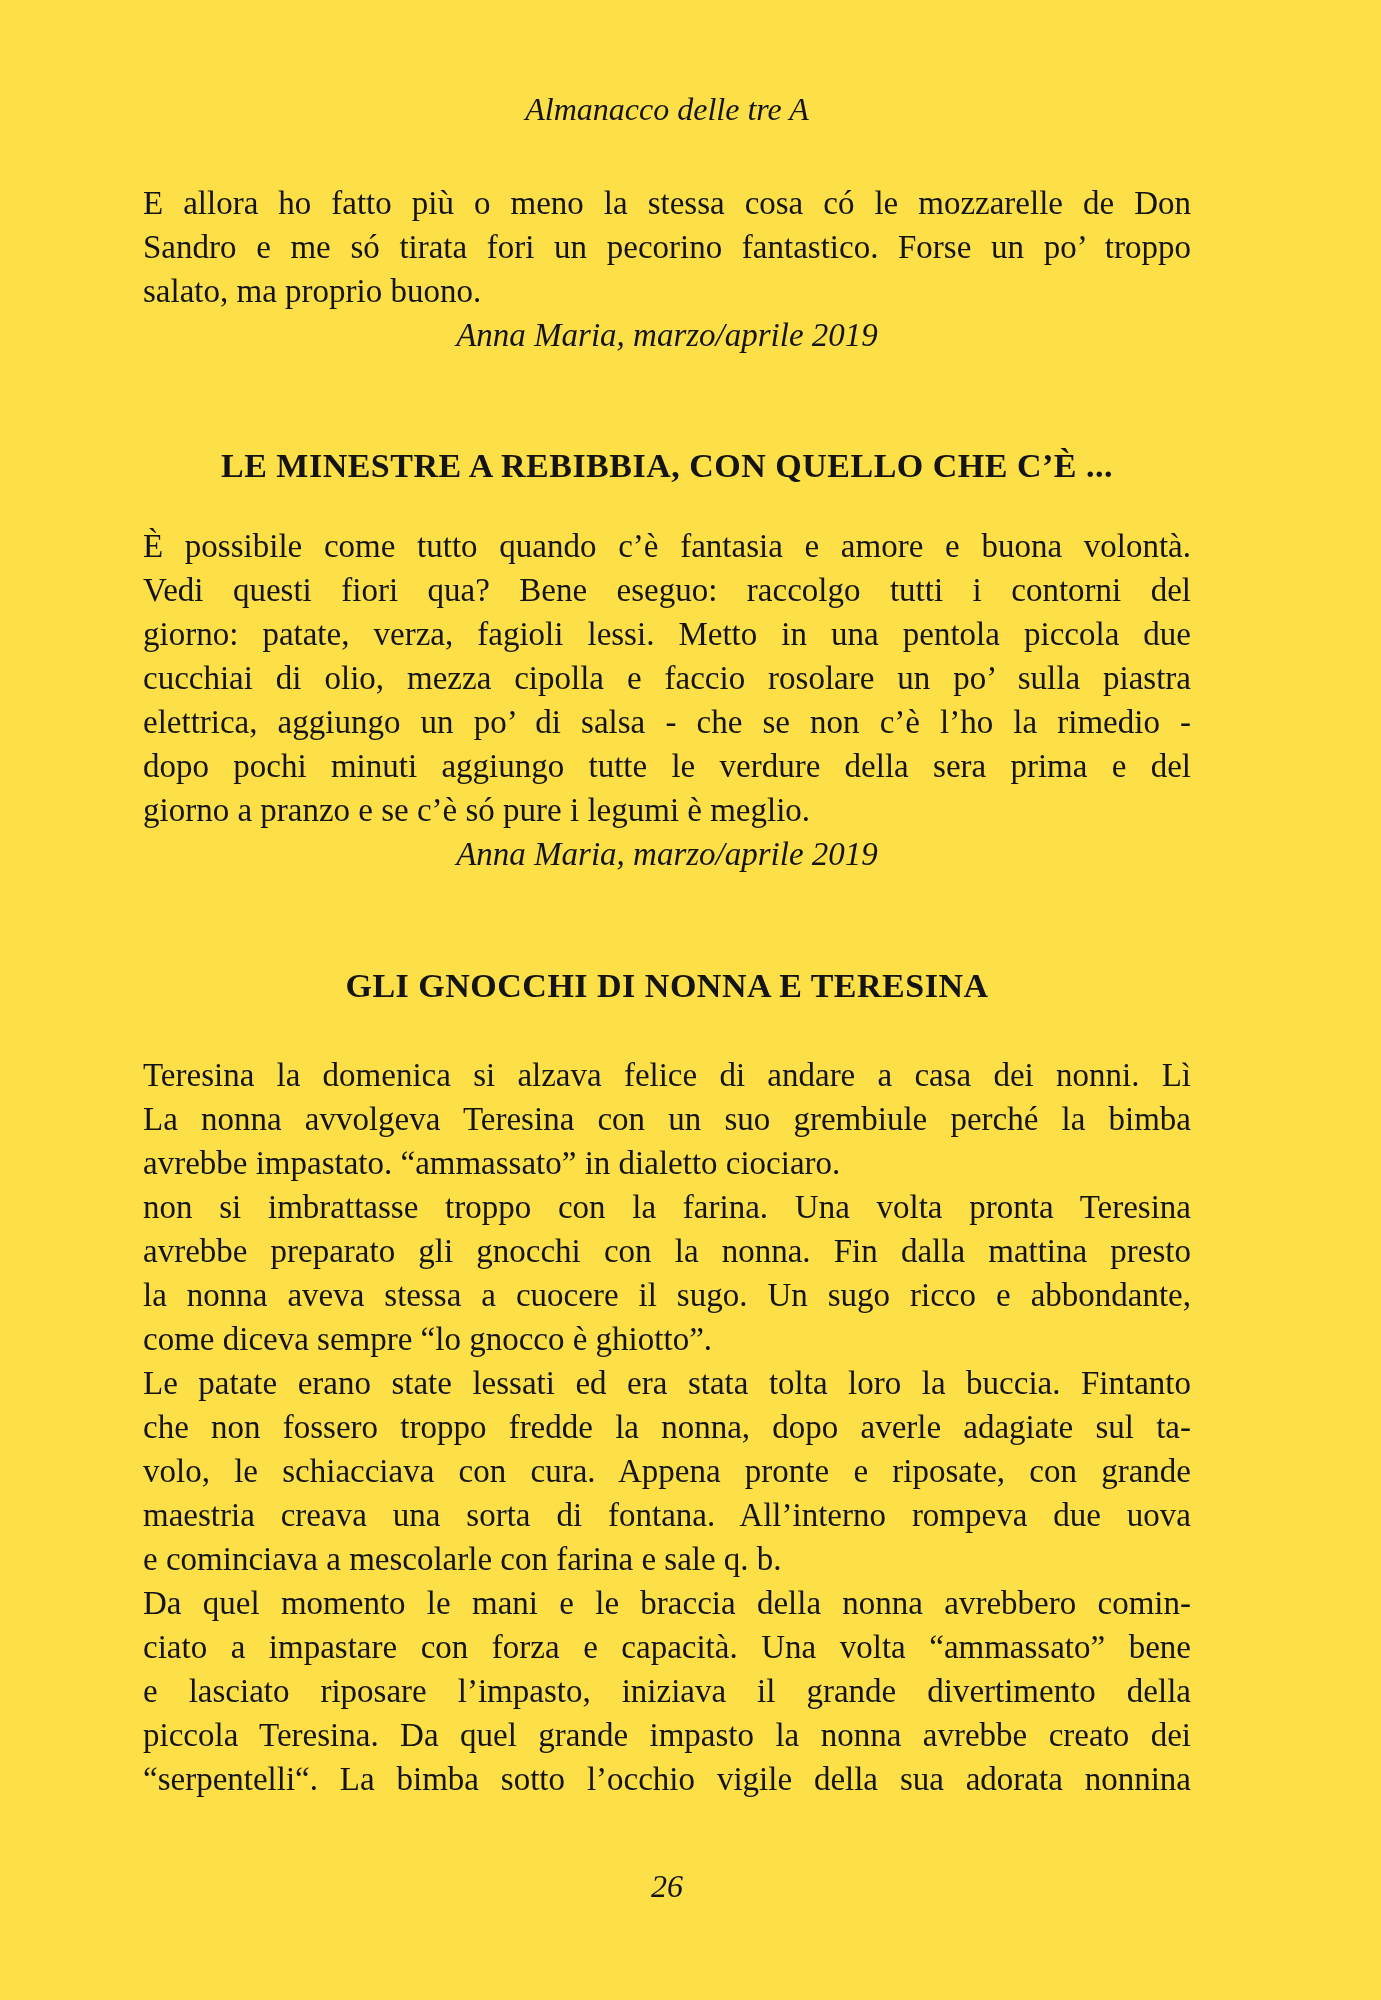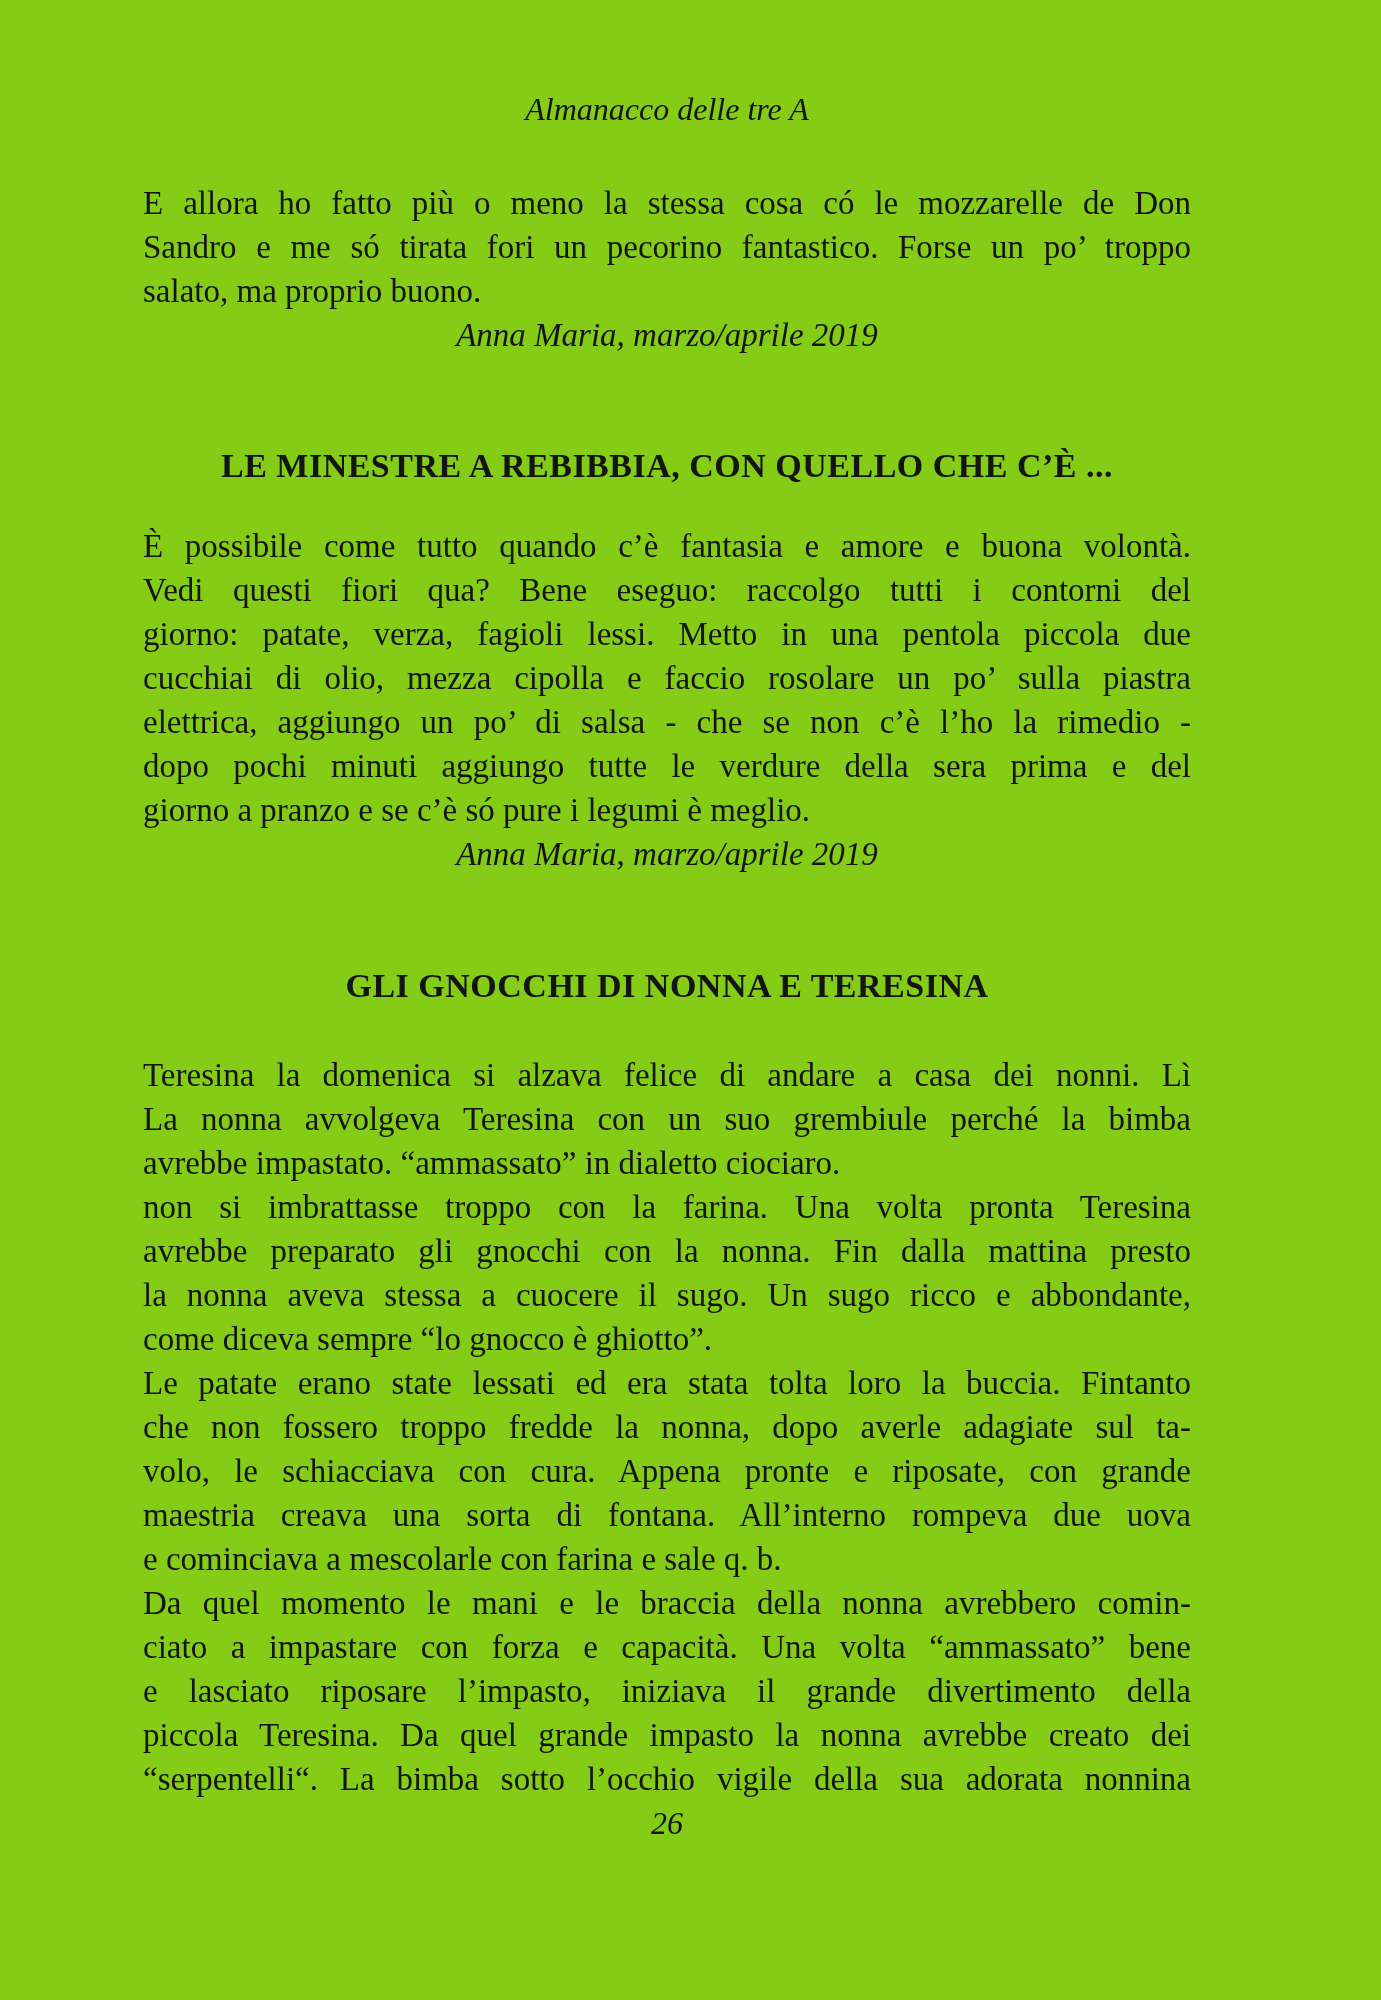--- a/index.html
+++ b/index.html
@@ -6,21 +6,21 @@
     margin: 0;
     padding: 0;
     background: #ffffff;
   }
   .page {
     position: relative;
     width: 1381px;
     height: 2000px;
     box-sizing: border-box;
     padding: 87px 190px 0 143px;
-    background: #84cc16;
+    background: #fde047;
     color: #141414;
     font-family: "Liberation Serif", "DejaVu Serif", serif;
     overflow: hidden;
   }
   .running-header {
     font-style: italic;
     font-size: 32px;
     line-height: 44px;
     text-align: center;
   }
@@ -50,20 +50,21 @@
     line-height: 44px;
     text-align: center;
     letter-spacing: 0.5px;
   }
   .para-intro        { margin-top: 50px; }
   .title-minestre    { margin-top: 87px; }
   .para-minestre     { margin-top: 36px; }
   .title-gnocchi     { margin-top: 88px; }
   .para-gnocchi-1    { margin-top: 45px; }
   .page-number {
+    margin-top: 63px;
     font-style: italic;
     font-size: 32px;
     line-height: 44px;
     text-align: center;
   }
 </style>
 </head>
 <body>
 
 <div class="page">

